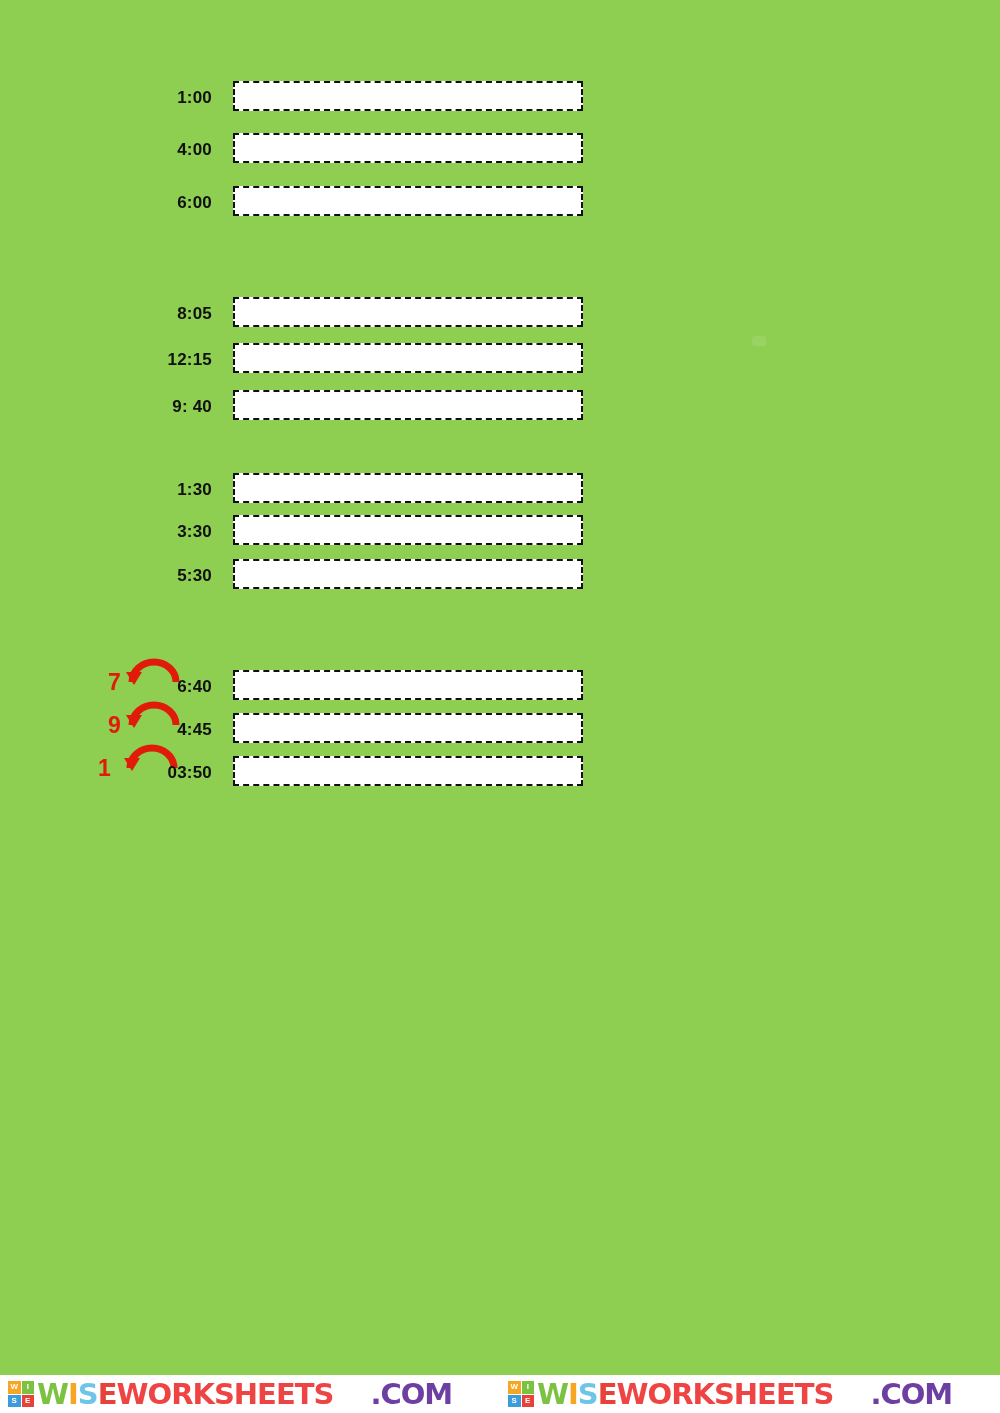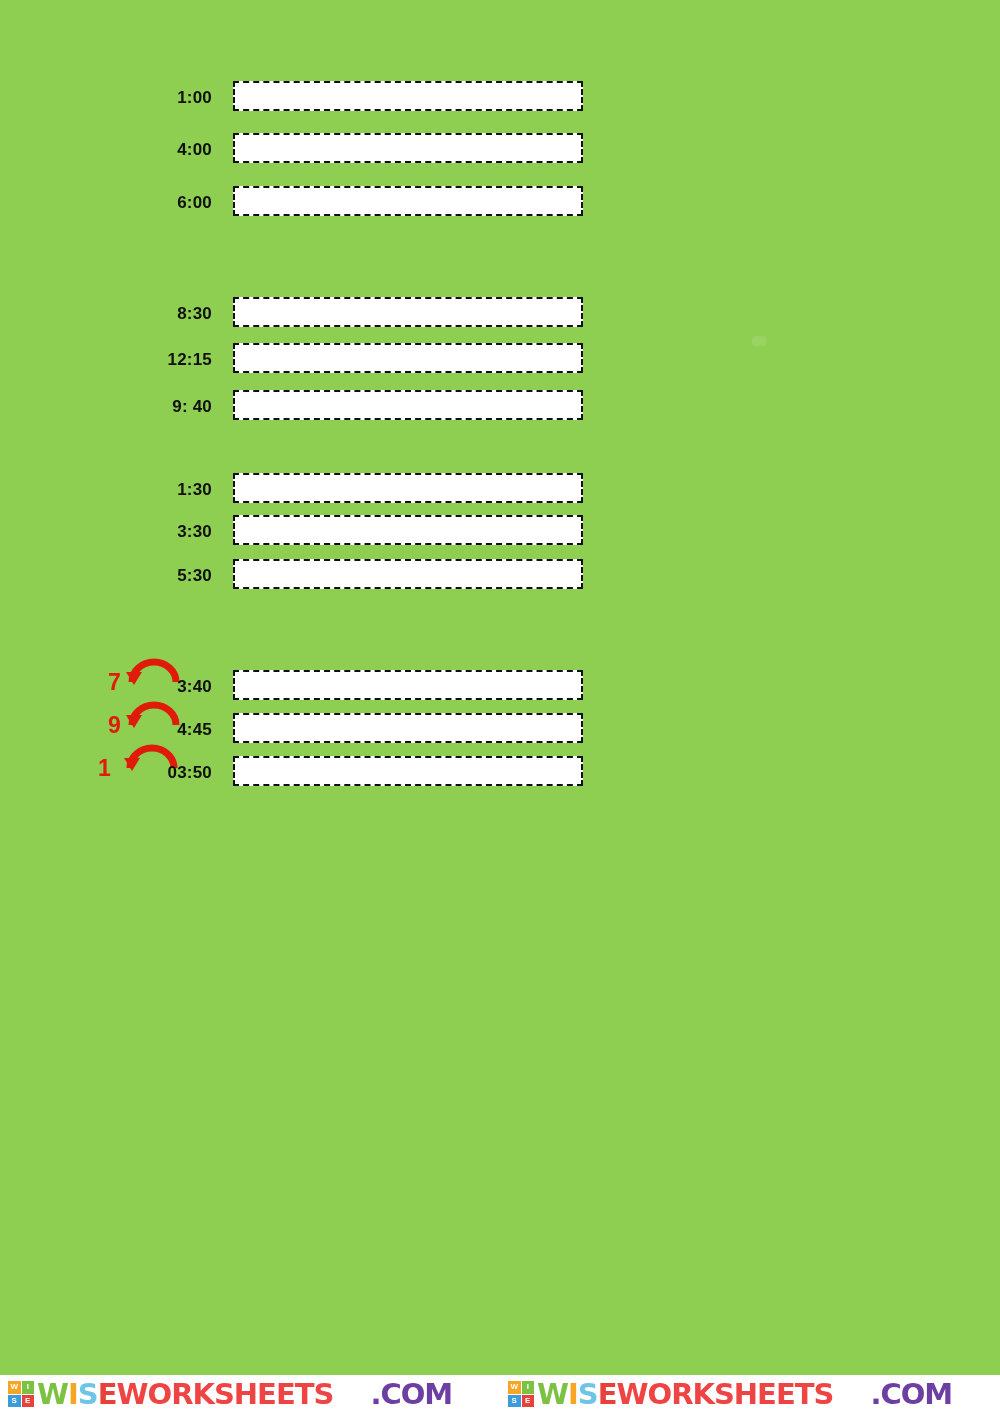--- a/index.html
+++ b/index.html
@@ -180,21 +180,21 @@
         <input class="answer-box" type="text" placeholder="" style="">
       </div>
     </div>
 
   </div>
 
   <div>
 
     <div class="row" style="top:297px;">
       <div class="labelcol">
-        <div class="time-label">8:30</div>
+        <div class="time-label">8:05</div>
       </div>
       <div class="boxcol">
         <input class="answer-box" type="text" placeholder="" style="">
       </div>
     </div>
 
     <div class="row" style="top:343px;">
       <div class="labelcol">
         <div class="time-label">12:15</div>
       </div>
@@ -249,21 +249,21 @@
 
     <div class="row" style="top:670px;">
       <div class="arrow-wrap" style="left:108px; top:-18px;">
         <div class="arrow-num">7</div>
         <svg class="arc-svg" width="62" height="34" viewBox="0 0 62 34">
           <path d="M8 30 A 21 19 0 1 1 52 30" fill="none" stroke="#E01B0A" stroke-width="7" stroke-linecap="butt"></path>
           <path d="M2 20 L18 20 L10 33 Z" fill="#E01B0A"></path>
         </svg>
       </div>
       <div class="labelcol">
-        <div class="time-label">3:40</div>
+        <div class="time-label">6:40</div>
       </div>
       <div class="boxcol">
         <input class="answer-box" type="text" placeholder="" style="">
       </div>
     </div>
 
     <div class="row" style="top:713px;">
       <div class="arrow-wrap" style="left:108px; top:-18px;">
         <div class="arrow-num">9</div>
         <svg class="arc-svg" width="62" height="34" viewBox="0 0 62 34">

